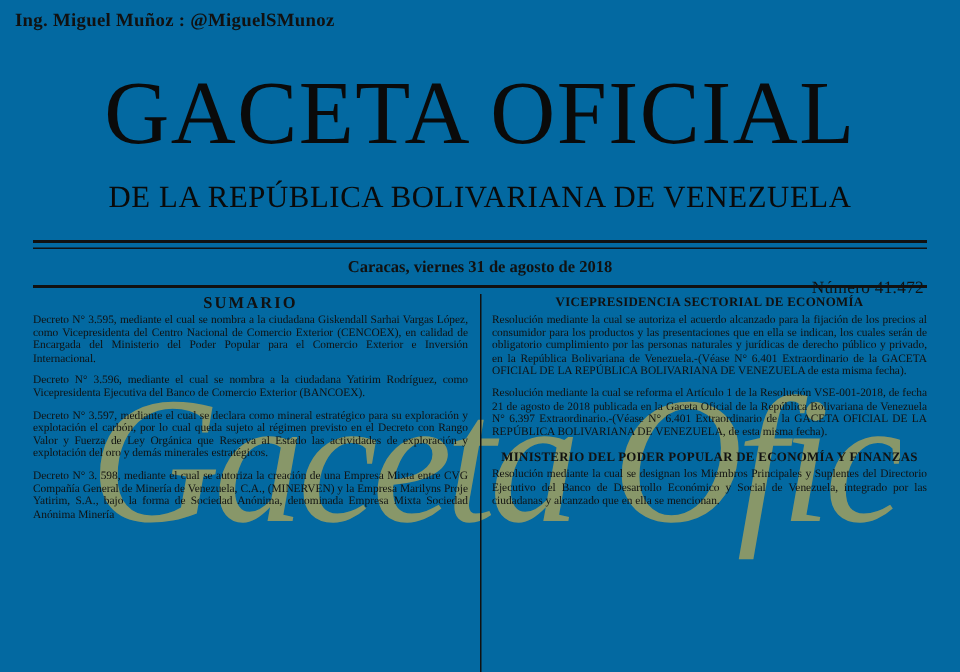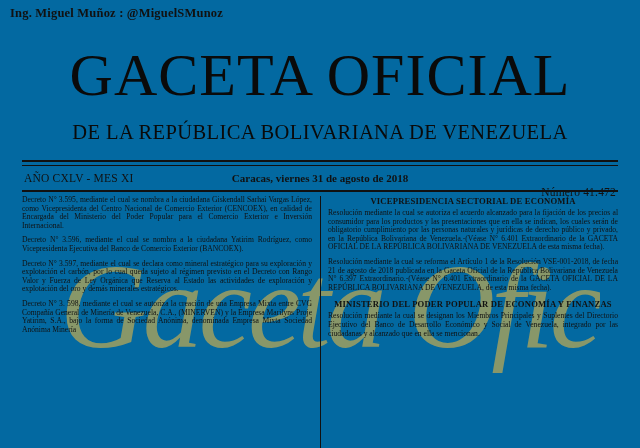--- a/index.html
+++ b/index.html
@@ -168,32 +168,32 @@
 
   <div class="masthead">
     <div class="title">GACETA OFICIAL</div>
     <div class="subtitle">DE LA REPÚBLICA BOLIVARIANA DE VENEZUELA</div>
   </div>
 
   <div class="rule rule-thick"></div>
   <div class="rule rule-thin"></div>
 
   <div class="issueline">
-    <span class="left">AÑO CXLV - MES XI</span>
     <span class="center">Caracas, viernes 31 de agosto de 2018</span>
     <span class="right">Número 41.472</span>
   </div>
 
   <div class="rule rule-under-issue"></div>
 
   <div class="watermark">Gaceta Oficial</div>
 
   <div class="columns">
 
     <div class="col col-left">
+      <div class="sumario">SUMARIO</div>
       <div class="para">Decreto N° 3.595, mediante el cual se nombra a la ciudadana Giskendall Sarhai Vargas López, como Vicepresidenta del Centro Nacional de Comercio Exterior (CENCOEX), en calidad de Encargada del Ministerio del Poder Popular para el Comercio Exterior e Inversión Internacional.</div>
       <div class="para">Decreto N° 3.596, mediante el cual se nombra a la ciudadana Yatirim Rodríguez, como Vicepresidenta Ejecutiva del Banco de Comercio Exterior (BANCOEX).</div>
       <div class="para">Decreto N° 3.597, mediante el cual se declara como mineral estratégico para su exploración y explotación el carbón, por lo cual queda sujeto al régimen previsto en el Decreto con Rango Valor y Fuerza de Ley Orgánica que Reserva al Estado las actividades de exploración y explotación del oro y demás minerales estratégicos.</div>
       <div class="para">Decreto N° 3. 598, mediante el cual se autoriza la creación de una Empresa Mixta entre CVG Compañía General de Minería de Venezuela, C.A., (MINERVEN) y la Empresa Marilyns Proje Yatirim, S.A., bajo la forma de Sociedad Anónima, denominada Empresa Mixta Sociedad Anónima Minería</div>
     </div>
 
     <div class="col-divider"></div>
 
     <div class="col col-right">
       <div class="section-head">VICEPRESIDENCIA SECTORIAL DE ECONOMÍA</div>

